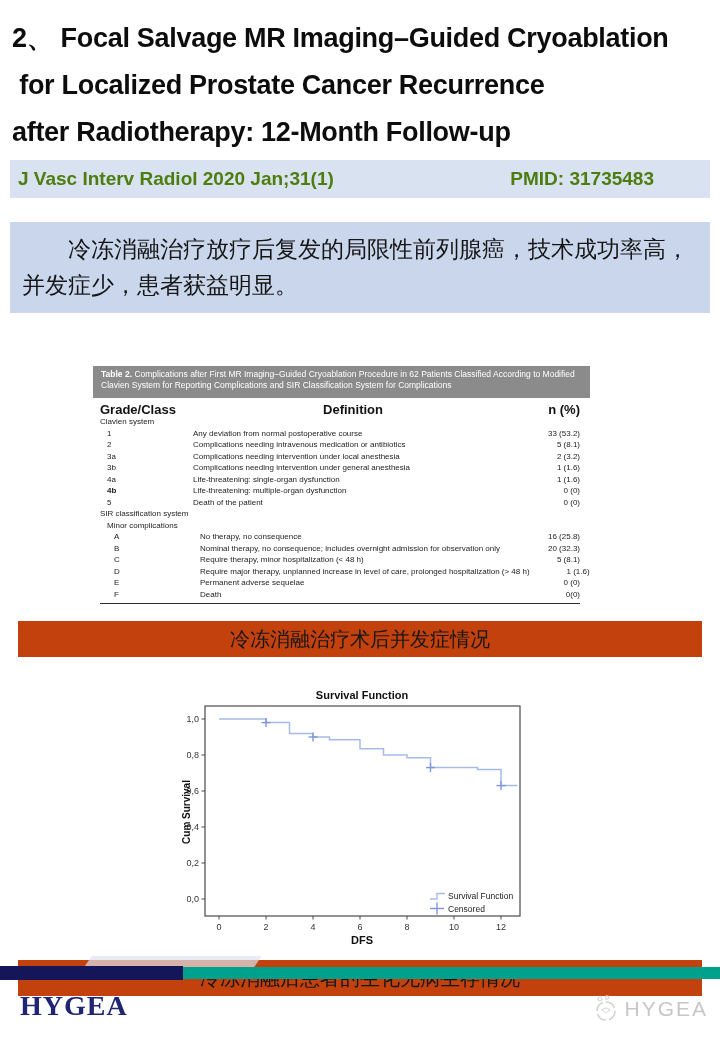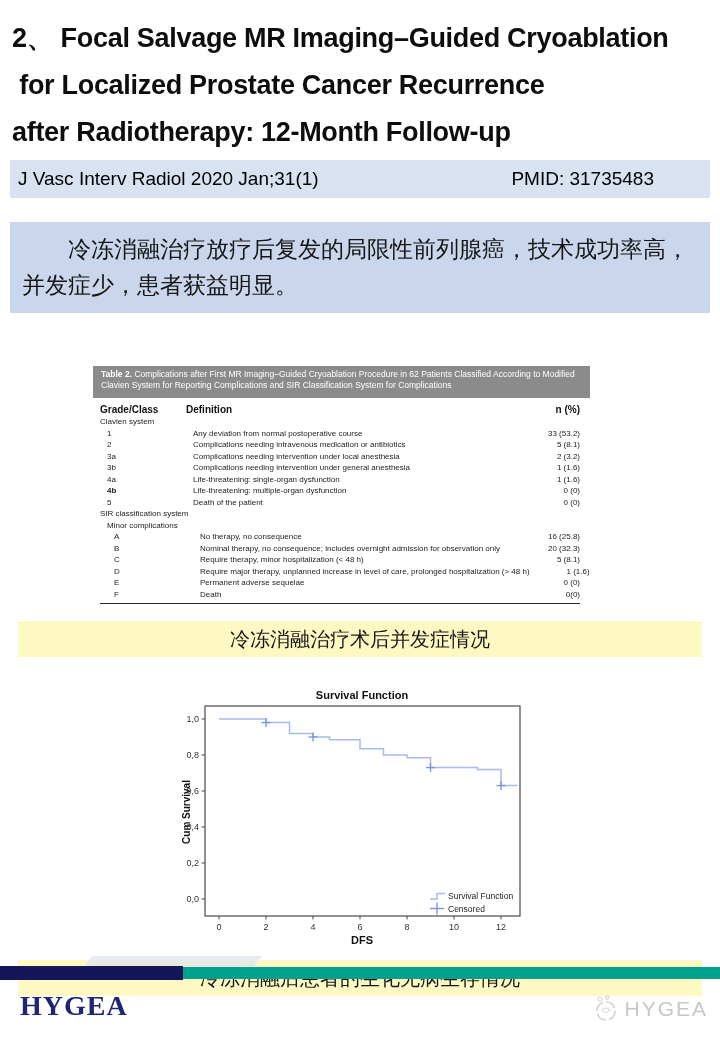--- a/index.html
+++ b/index.html
@@ -13,52 +13,52 @@
   .title-block{padding:10px 10px 0 12px;}
   .title-line{
     font-size:27px;font-weight:bold;line-height:37px;color:#0d0d0d;
     white-space:pre;letter-spacing:-0.3px;margin-top:10px;
   }
   
   .citation-bar{
     margin:9px 10px 0 10px;height:38px;background:#d9e2f0;
     display:flex;align-items:center;justify-content:space-between;
     padding:0 56px 0 8px;box-sizing:border-box;
-    font-size:19px;color:#000000;
+    font-size:19px;color:#4d7c0f;font-weight:bold;
   }
   
   .summary-block{
     margin:24px 10px 0 10px;background:#c9d6eb;
     padding:9px 12px 10px 12px;box-sizing:border-box;
   }
   .summary-text{
     font-size:23px;line-height:36px;color:#151515;text-indent:2em;
   }
   
   .table-figure{
     width:497px;margin:53px 0 0 93px;background:#fff;
   }
   .table-title-bar{
     background:#8b8b8b;color:#ffffff;padding:3px 8px 8px 8px;
     font-size:8.5px;line-height:10.5px;
   }
   .table-title-bar b{font-weight:bold;}
   .t-inner{padding:6px 10px 0 7px;}
-  .t-head{display:flex;font-size:10px;font-weight:bold;line-height:12px;}
+  .t-head{display:flex;font-size:13px;font-weight:bold;line-height:12px;}
   .t-head .c-grade{width:86px;flex:none;}
-  .t-head .c-def{flex:1;text-align:left;}
+  .t-head .c-def{flex:1;text-align:center;}
   .t-head .c-n{width:60px;flex:none;text-align:right;}
   .t-row{display:flex;font-size:8px;line-height:11.5px;color:#1c1c1c;}
   .t-row .c-grade{width:86px;flex:none;white-space:nowrap;}
   .t-row .c-def{flex:1;white-space:nowrap;overflow:visible;}
   .t-row .c-n{width:60px;flex:none;text-align:right;white-space:nowrap;}
   .t-rule{border-bottom:1px solid #2c2c2c;margin:3px 10px 0 7px;}
   
   .caption-bar{
-    margin:0 18px;height:36px;background:#fef9c3;
+    margin:0 18px;height:36px;background:#c2410c;
     display:flex;align-items:center;justify-content:center;
     font-size:20px;color:#161616;
   }
   .caption-1{margin-top:17px;}
   .caption-2{margin-top:12px;}
   
   .chart-figure{margin:29px 0 0 180px;width:360px;height:262px;}
   svg{font-family:"Liberation Sans","DejaVu Sans",sans-serif;}
   
   .footer-deco{

